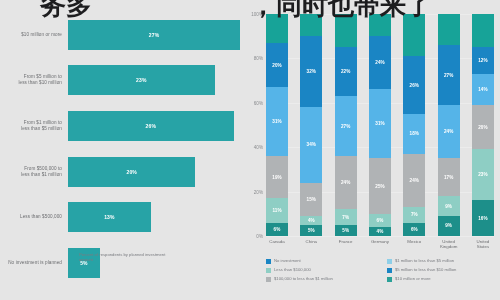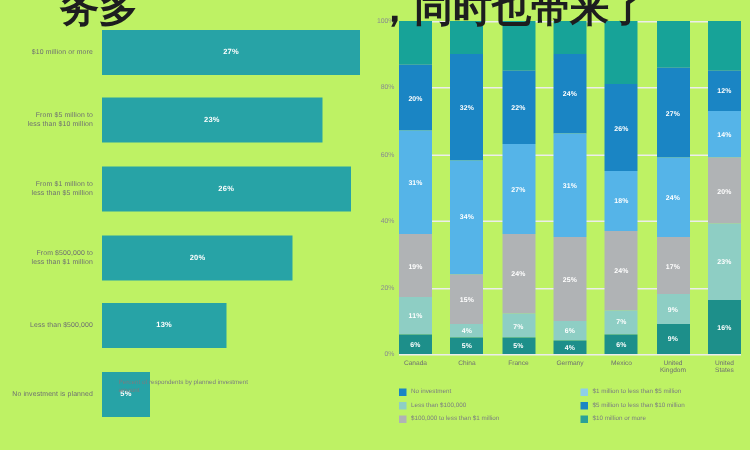--- a/index.html
+++ b/index.html
@@ -2,21 +2,21 @@
 <html><head>
 <meta charset="utf-8">
 <style>
   * { box-sizing: border-box; margin: 0; padding: 0; }
   html, body {
     width: 500px; height: 300px;
     background: #ffffff;
     font-family: "Liberation Sans", sans-serif;
     overflow: hidden;
   }
-  #root { position: relative; width: 500px; height: 300px; background: #bef264; }
+  #root { position: relative; width: 500px; height: 300px; background: #e5e5e5; }
 
   
   #left-panel { position: absolute; left: 0; top: 0; width: 240px; height: 300px; }
 
   .hbar-rows { position: absolute; left: 0; top: 12px; width: 240px; height: 228px; }
   .hbar-row {
     position: relative;
     height: 45.6px;
     display: flex;
     align-items: center;

